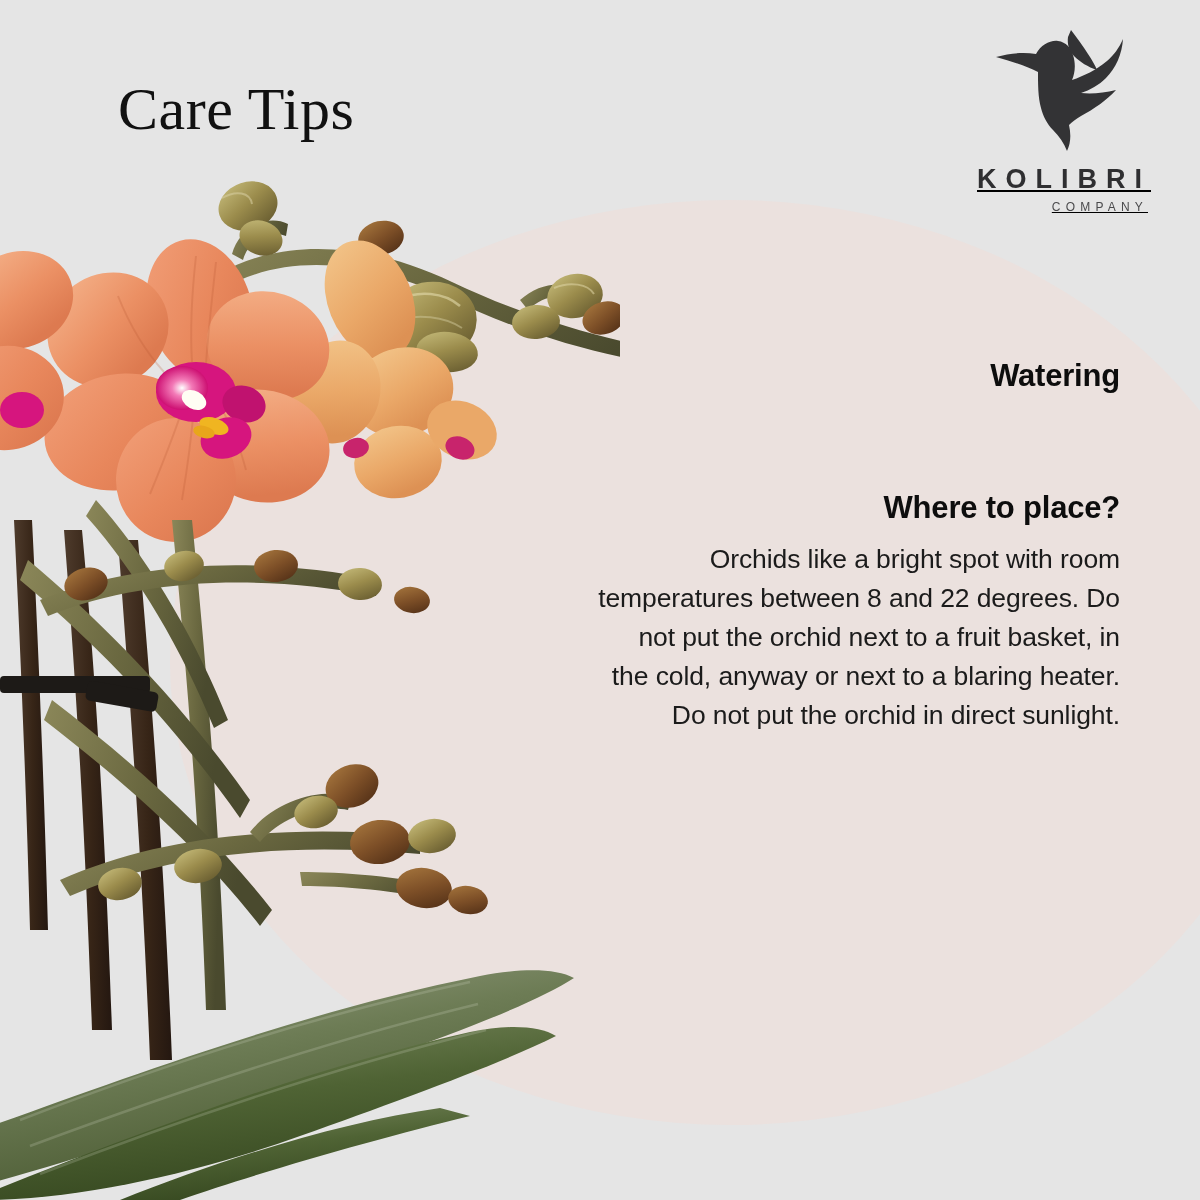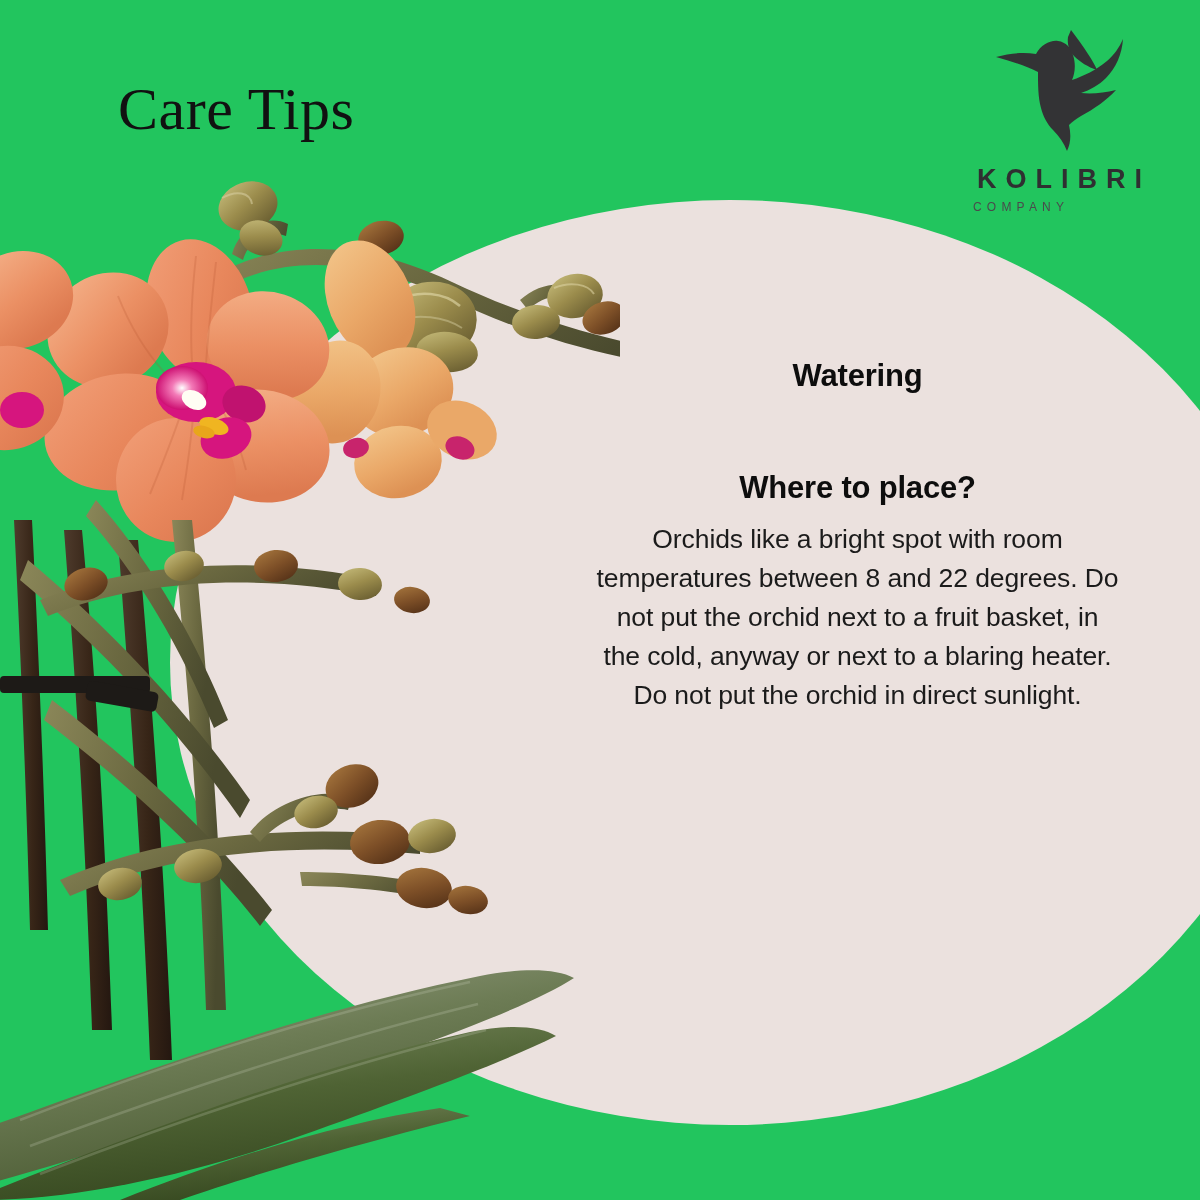--- a/index.html
+++ b/index.html
@@ -8,21 +8,21 @@
     background: #ffffff;
   }
   body {
     font-family: "Liberation Sans", sans-serif;
   }
   #card {
     position: relative;
     width: 1200px;
     height: 1200px;
     overflow: hidden;
-    background: #22c55e;
+    background: #e5e5e5;
   }
 
   
   #bg-ellipse {
     position: absolute;
     left: 170px;
     top: 200px;
     width: 1120px;
     height: 925px;
     border-radius: 50%;
@@ -41,21 +41,22 @@
     letter-spacing: 0.5px;
     white-space: nowrap;
   }
 
   
   #logo {
     position: absolute;
     right: 52px;
     top: 24px;
     width: 180px;
-    text-align: left;
+    text-align: right;
+    text-decoration: underline;
   }
   #logo-bird {
     display: block;
     margin: 0 auto;
     width: 140px;
     height: 130px;
   }
   #logo-wordmark {
     display: block;
     margin-top: 10px;
@@ -74,23 +75,23 @@
     color: #4a4a4c;
     text-indent: 5px;
   }
 
   
   #content {
     position: absolute;
     left: 595px;
     top: 358px;
     width: 525px;
-    text-align: center;
-  }
-  .section + .section { margin-top: 76px; }
+    text-align: right;
+  }
+  .section + .section { margin-top: 96px; }
   .section-heading {
     font-size: 31px;
     font-weight: bold;
     color: #0d0d0d;
     letter-spacing: -0.2px;
     margin: 0 0 14px 0;
   }
   .section-body {
     font-size: 26.5px;
     line-height: 1.47;

